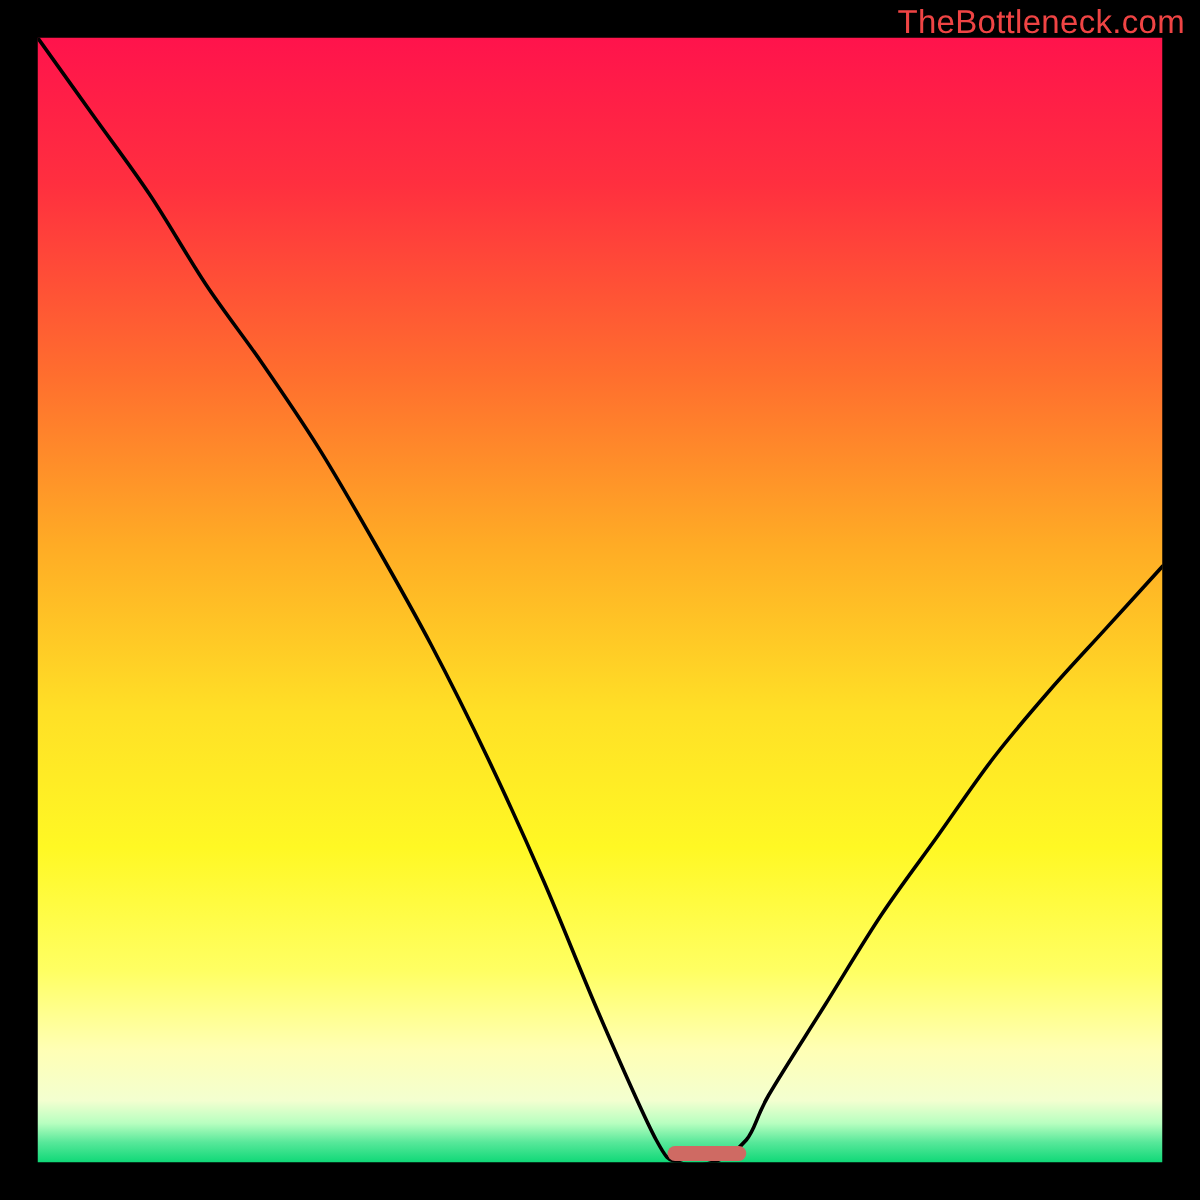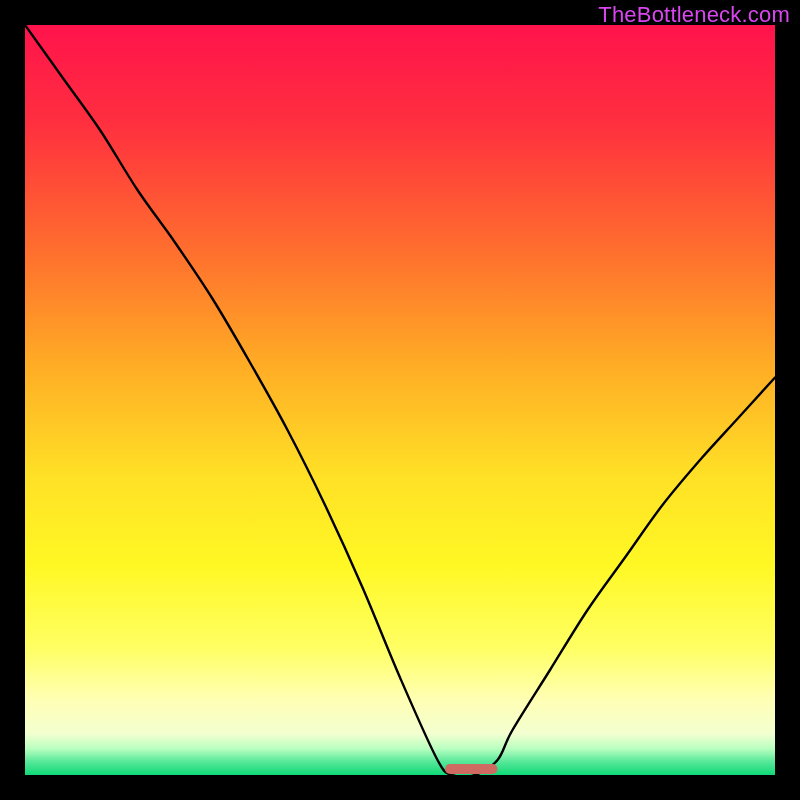--- a/index.html
+++ b/index.html
@@ -25,21 +25,21 @@
     width: 750px;
     height: 750px;
   }
   .watermark {
     position: absolute;
     top: 2px;
     right: 10px;
     font-family: Arial, Helvetica, sans-serif;
     font-size: 22px;
     font-weight: 500;
-    color: #d946ef;
+    color: #ef4444;
     letter-spacing: 0.2px;
   }
   .svg-layer {
     position: absolute;
     left: 0;
     top: 0;
   }
 </style>
 </head>
 <body>

